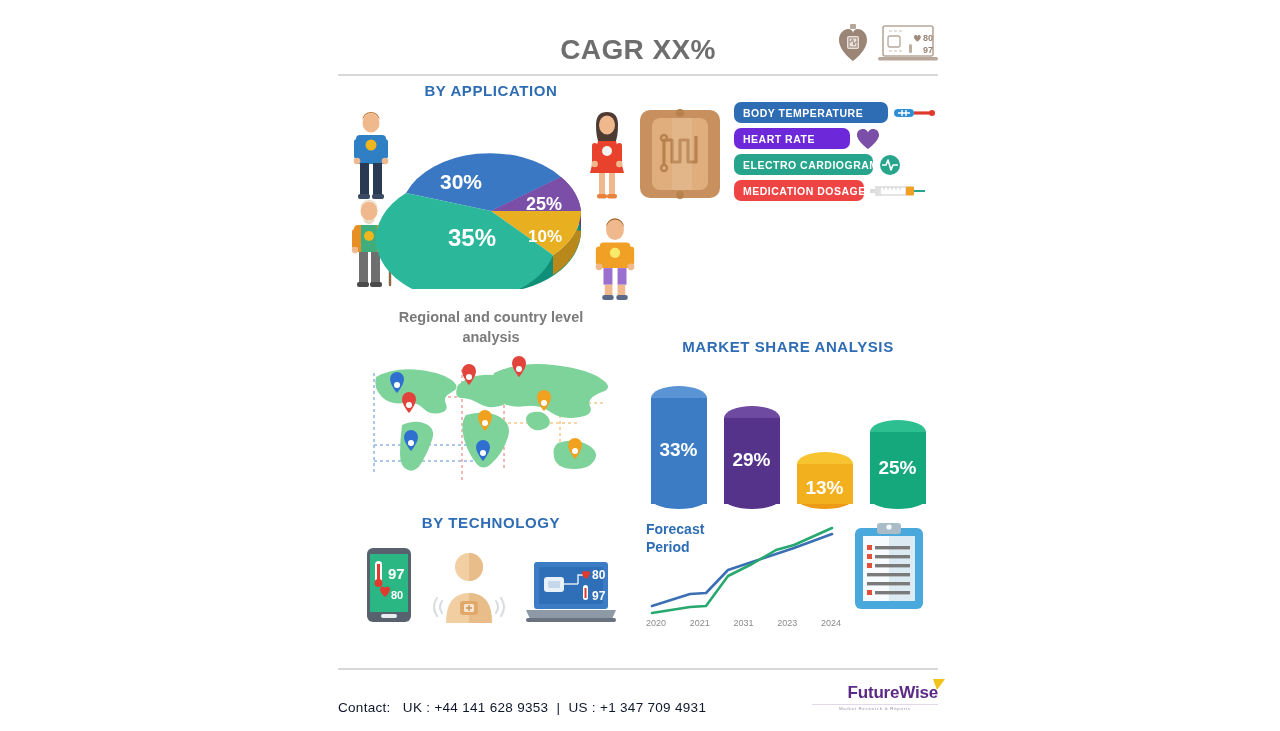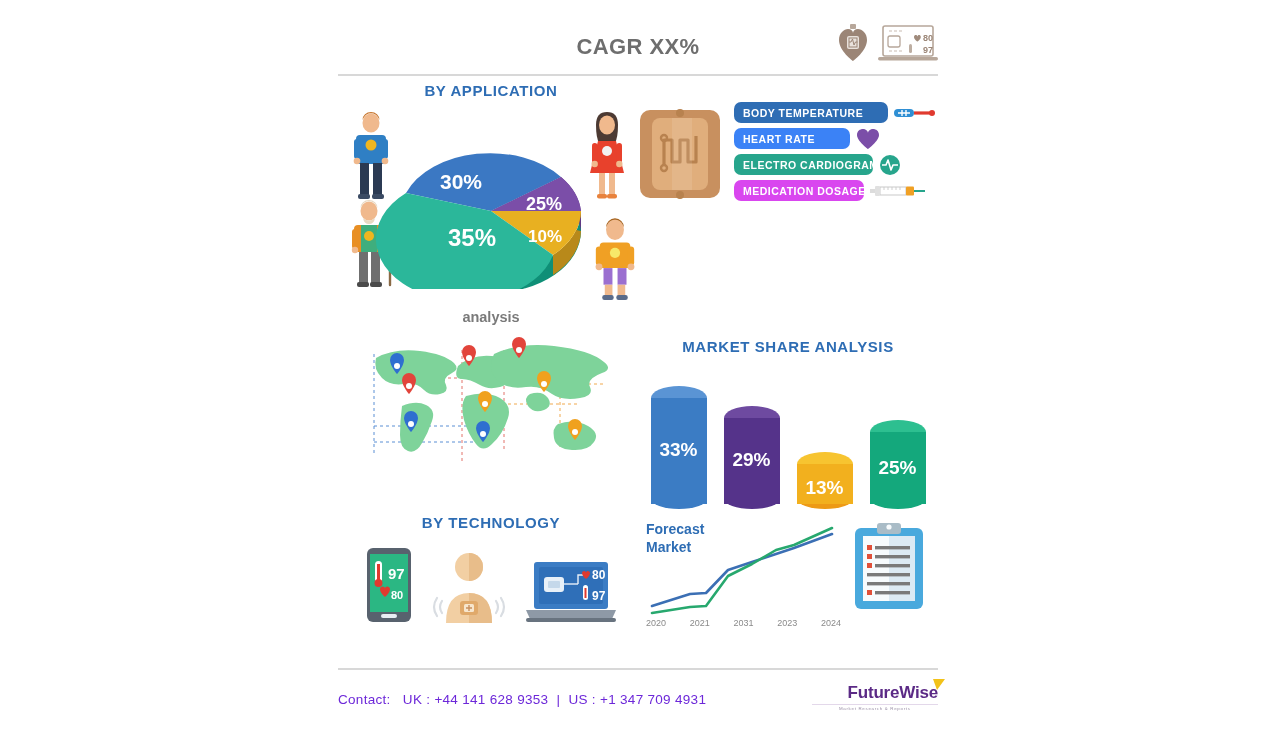--- a/index.html
+++ b/index.html
@@ -3,21 +3,21 @@
 <meta charset="utf-8">
 <style>
   html,body{margin:0;padding:0;background:#ffffff;}
   body{width:1280px;height:731px;font-family:"Liberation Sans",sans-serif;overflow:hidden;}
   .page{position:relative;width:1280px;height:731px;background:#fff;}
   .sheet{position:absolute;left:338px;top:8px;width:600px;height:712px;background:#fff;}
 
   
   .header{position:relative;height:66px;}
   .cagr{position:absolute;left:0;top:26px;width:600px;text-align:center;
-        font-size:22px;font-weight:bold;color:#6e6e6e;letter-spacing:.4px;}
+        font-size:28px;font-weight:bold;color:#6e6e6e;letter-spacing:.4px;}
   .hdr-icons{position:absolute;right:0;top:16px;display:flex;align-items:flex-end;gap:10px;}
   .hdr-rule{position:absolute;left:0;top:66px;width:600px;height:2px;background:#d8d8d8;}
 
   
   .grid{position:absolute;left:0;top:74px;width:600px;height:578px;}
   .cell{position:absolute;}
   .c-tl{left:8px;top:0;width:290px;height:222px;}
   .c-tr{left:300px;top:0;width:300px;height:222px;}
   .c-ml{left:8px;top:226px;width:290px;height:202px;}
   .c-mr{left:300px;top:226px;width:300px;height:202px;margin-top:30px;}
@@ -54,21 +54,21 @@
   
   .fc-wrap{position:relative;width:300px;height:120px;}
   .fc-title{position:absolute;left:8px;top:2px;font-size:14px;font-weight:bold;
             color:#2e6db4;line-height:1.3;}
   .fc-years{position:absolute;left:8px;top:100px;width:195px;display:flex;
             justify-content:space-between;font-size:9px;color:#8a8a8a;}
 
   
   .footer-rule{position:absolute;left:0;top:660px;width:600px;height:2px;background:#d8d8d8;}
   .footer{position:absolute;left:0;top:672px;width:600px;height:40px;}
-  .contact{position:absolute;left:0;top:12px;font-size:13.5px;color:#6d28d9;letter-spacing:.3px;white-space:nowrap;}
+  .contact{position:absolute;left:0;top:20px;font-size:13.5px;color:#0f172a;letter-spacing:.3px;white-space:nowrap;}
   .logo{position:absolute;right:0;top:3px;text-align:center;}
   .logo-main{font-size:17px;font-weight:bold;letter-spacing:-.2px;}
   .logo-f{color:#5b2a86;}
   .logo-w{color:#5b2a86;}
   .logo-tag{font-size:4.4px;color:#9a8fa6;letter-spacing:.7px;margin-top:1px;
             border-top:1px solid #e3d8ea;padding-top:1px;}
 </style>
 </head>
 <body>
 
@@ -213,51 +213,52 @@
               <div class="dev-chip" style="background:#2e6db4;width:136px">BODY TEMPERATURE</div>
               <svg width="44" height="14" viewBox="0 0 44 14">
                 <rect x="0" y="3" width="20" height="8" rx="4" fill="#2f8fd4"></rect>
                 <path d="M4 7 h12 M8 4 v6 M12 4 v6" stroke="#fff" stroke-width="1.4"></path>
                 <rect x="20" y="5.4" width="16" height="3.2" fill="#e03a2f"></rect>
                 <circle cx="38" cy="7" r="3" fill="#e03a2f"></circle>
               </svg>
             </div>
 
             <div class="dev-row">
-              <div class="dev-chip" style="background:#3b82f6;width:98px">HEART RATE</div>
+              <div class="dev-chip" style="background:#6d28d9;width:98px">HEART RATE</div>
               <svg width="24" height="22" viewBox="0 0 24 22">
                 <path d="M12 21 C12 21 1 13 1 7 C1 3 4 1 7 1 C9.5 1 12 3 12 5 C12 3 14.5 1 17 1 C20 1 23 3 23 7 C23 13 12 21 12 21 Z" fill="#7b4ea8"></path>
               </svg>
             </div>
 
             <div class="dev-row">
               <div class="dev-chip" style="background:#27a58c;width:121px">ELECTRO CARDIOGRAM</div>
               <svg width="22" height="22" viewBox="0 0 22 22">
                 <circle cx="11" cy="11" r="10" fill="#27a58c"></circle>
                 <path d="M3 11 h4 l2 -5 l3 10 l2 -5 h5" stroke="#fff" stroke-width="1.6" fill="none" stroke-linejoin="round"></path>
               </svg>
             </div>
 
             <div class="dev-row">
-              <div class="dev-chip" style="background:#d946ef;width:112px">MEDICATION DOSAGE</div>
+              <div class="dev-chip" style="background:#ef4444;width:112px">MEDICATION DOSAGE</div>
               <svg width="56" height="14" viewBox="0 0 56 14">
                 <rect x="10" y="3" width="26" height="8" fill="#ffffff" stroke="#c9c9c9" stroke-width="1"></rect>
                 <path d="M14 3 v3 M18 3 v3 M22 3 v3 M26 3 v3 M30 3 v3" stroke="#c9c9c9" stroke-width=".9"></path>
                 <rect x="36" y="2.5" width="8" height="9" rx="1" fill="#f0a024"></rect>
                 <rect x="44" y="6" width="11" height="2" fill="#27a58c"></rect>
                 <rect x="5" y="2" width="5" height="10" rx="1" fill="#e0e0e0"></rect>
                 <rect x="0" y="5" width="5" height="4" fill="#dcdcdc"></rect>
               </svg>
             </div>
           </div>
         </div>
 
       </div>
 
       <div class="cell c-ml">
+        <div class="sect-title grey">Regional and country level</div>
         <div class="sect-title grey">analysis</div>
 
         <svg width="250" height="140" viewBox="0 0 250 140" style="margin-top:8px;margin-left:16px">
 
           <g stroke-dasharray="3 3" stroke-width="1" fill="none">
             <path d="M12 18 v100" stroke="#5b8fd4"></path>
             <path d="M12 90 h120" stroke="#5b8fd4"></path>
             <path d="M12 106 h120" stroke="#5b8fd4"></path>
             <path d="M38 42 h160" stroke="#e2736a"></path>
             <path d="M100 14 v112" stroke="#e2736a"></path>
@@ -395,21 +396,21 @@
             <path d="M0 49 h90 l-4 9 h-82 z" fill="#8e99a6"></path>
             <rect x="0" y="57" width="90" height="4" rx="2" fill="#68737f"></rect>
           </svg>
         </div>
       </div>
 
       <div class="cell c-br">
         <div class="fc-wrap" style="margin-top:4px">
           <div class="fc-title">
             <span>Forecast</span><br>
-            <span>Market</span>
+            <span>Period</span>
           </div>
           <svg width="195" height="110" viewBox="0 0 195 110" style="position:absolute;left:6px;top:0">
             <polyline points="8,88 46,76 62,75 84,52 108,44 132,36 150,30 188,16" fill="none" stroke="#3b6fb4" stroke-width="2.6" stroke-linejoin="round" stroke-linecap="round"></polyline>
             <polyline points="8,95 46,89 62,88 84,58 108,46 132,32 150,27 188,10" fill="none" stroke="#27a86e" stroke-width="2.6" stroke-linejoin="round" stroke-linecap="round"></polyline>
           </svg>
           <div class="fc-years">
             <span>2020</span>
             <span>2021</span>
             <span>2031</span>
             <span>2023</span>

